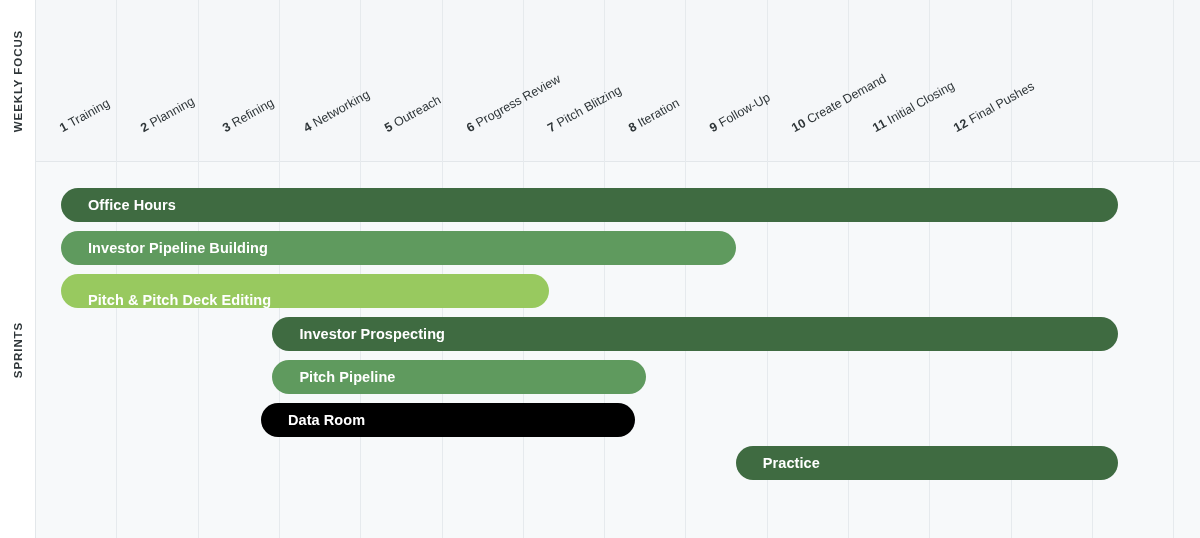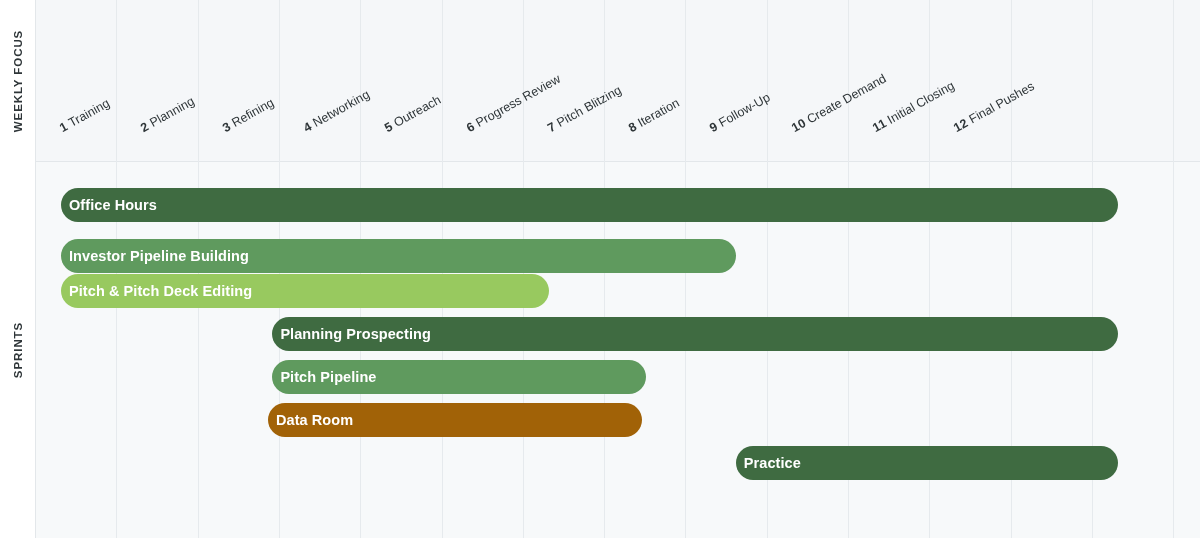--- a/index.html
+++ b/index.html
@@ -112,21 +112,21 @@
     border-radius: 17px;
     display: flex;
     align-items: center;
     z-index: 4;
   }
   .bar-label {
     color: #ffffff;
     font-size: 14.5px;
     font-weight: 700;
     letter-spacing: 0.005em;
-    padding-left: 8px;
+    padding-left: 27px;
     white-space: nowrap;
   }
 </style>
 </head>
 <body>
 
 <div class="chart">
 
   <div class="gridlines" id="gridlines">
       <div class="gridline" style="left: 35px;"></div>
@@ -161,33 +161,33 @@
         <div class="week-label" style="left: 841px;"><span class="num">11</span> <span class="name">Initial Closing</span></div>
         <div class="week-label" style="left: 922.3px;"><span class="num">12</span> <span class="name">Final Pushes</span></div>
       </div>
   </div>
 
   <div class="plot">
     <div id="bars">
         <div class="bar" style="left: 25px; width: 1056.9px; top: 26px; background: rgb(63, 107, 65);">
           <span class="bar-label">Office Hours</span>
         </div>
-        <div class="bar" style="left: 25px; width: 674.79px; top: 69px; background: rgb(95, 154, 94); margin-top: 8px;">
+        <div class="bar" style="left: 25px; width: 674.79px; top: 69px; background: rgb(95, 154, 94);">
           <span class="bar-label">Investor Pipeline Building</span>
         </div>
-        <div class="bar" style="left: 25px; width: 487.8px; top: 112px; background: rgb(152, 201, 95);">
+        <div class="bar" style="left: 25px; width: 487.8px; top: 112px; background: rgb(152, 201, 95); align-items: flex-end;">
           <span class="bar-label">Pitch &amp; Pitch Deck Editing</span>
         </div>
         <div class="bar" style="left: 236.38px; width: 845.52px; top: 155px; background: rgb(63, 107, 65);">
-          <span class="bar-label">Planning Prospecting</span>
+          <span class="bar-label">Investor Prospecting</span>
         </div>
         <div class="bar" style="left: 236.38px; width: 373.98px; top: 198px; background: rgb(95, 154, 94);">
           <span class="bar-label">Pitch Pipeline</span>
         </div>
-        <div class="bar" style="left: 232px; width: 373.98px; top: 241px; background: #a16207; text-align: right;">
+        <div class="bar" style="left: 225px; width: 373.98px; top: 241px; background: #000000; text-align: right;">
           <span class="bar-label">Data Room</span>
         </div>
         <div class="bar" style="left: 699.79px; width: 382.11px; top: 284px; background: rgb(63, 107, 65);">
           <span class="bar-label">Practice</span>
         </div>
       </div>
   </div>
 
   <div class="rail">
     <div class="rail-cell focus">

